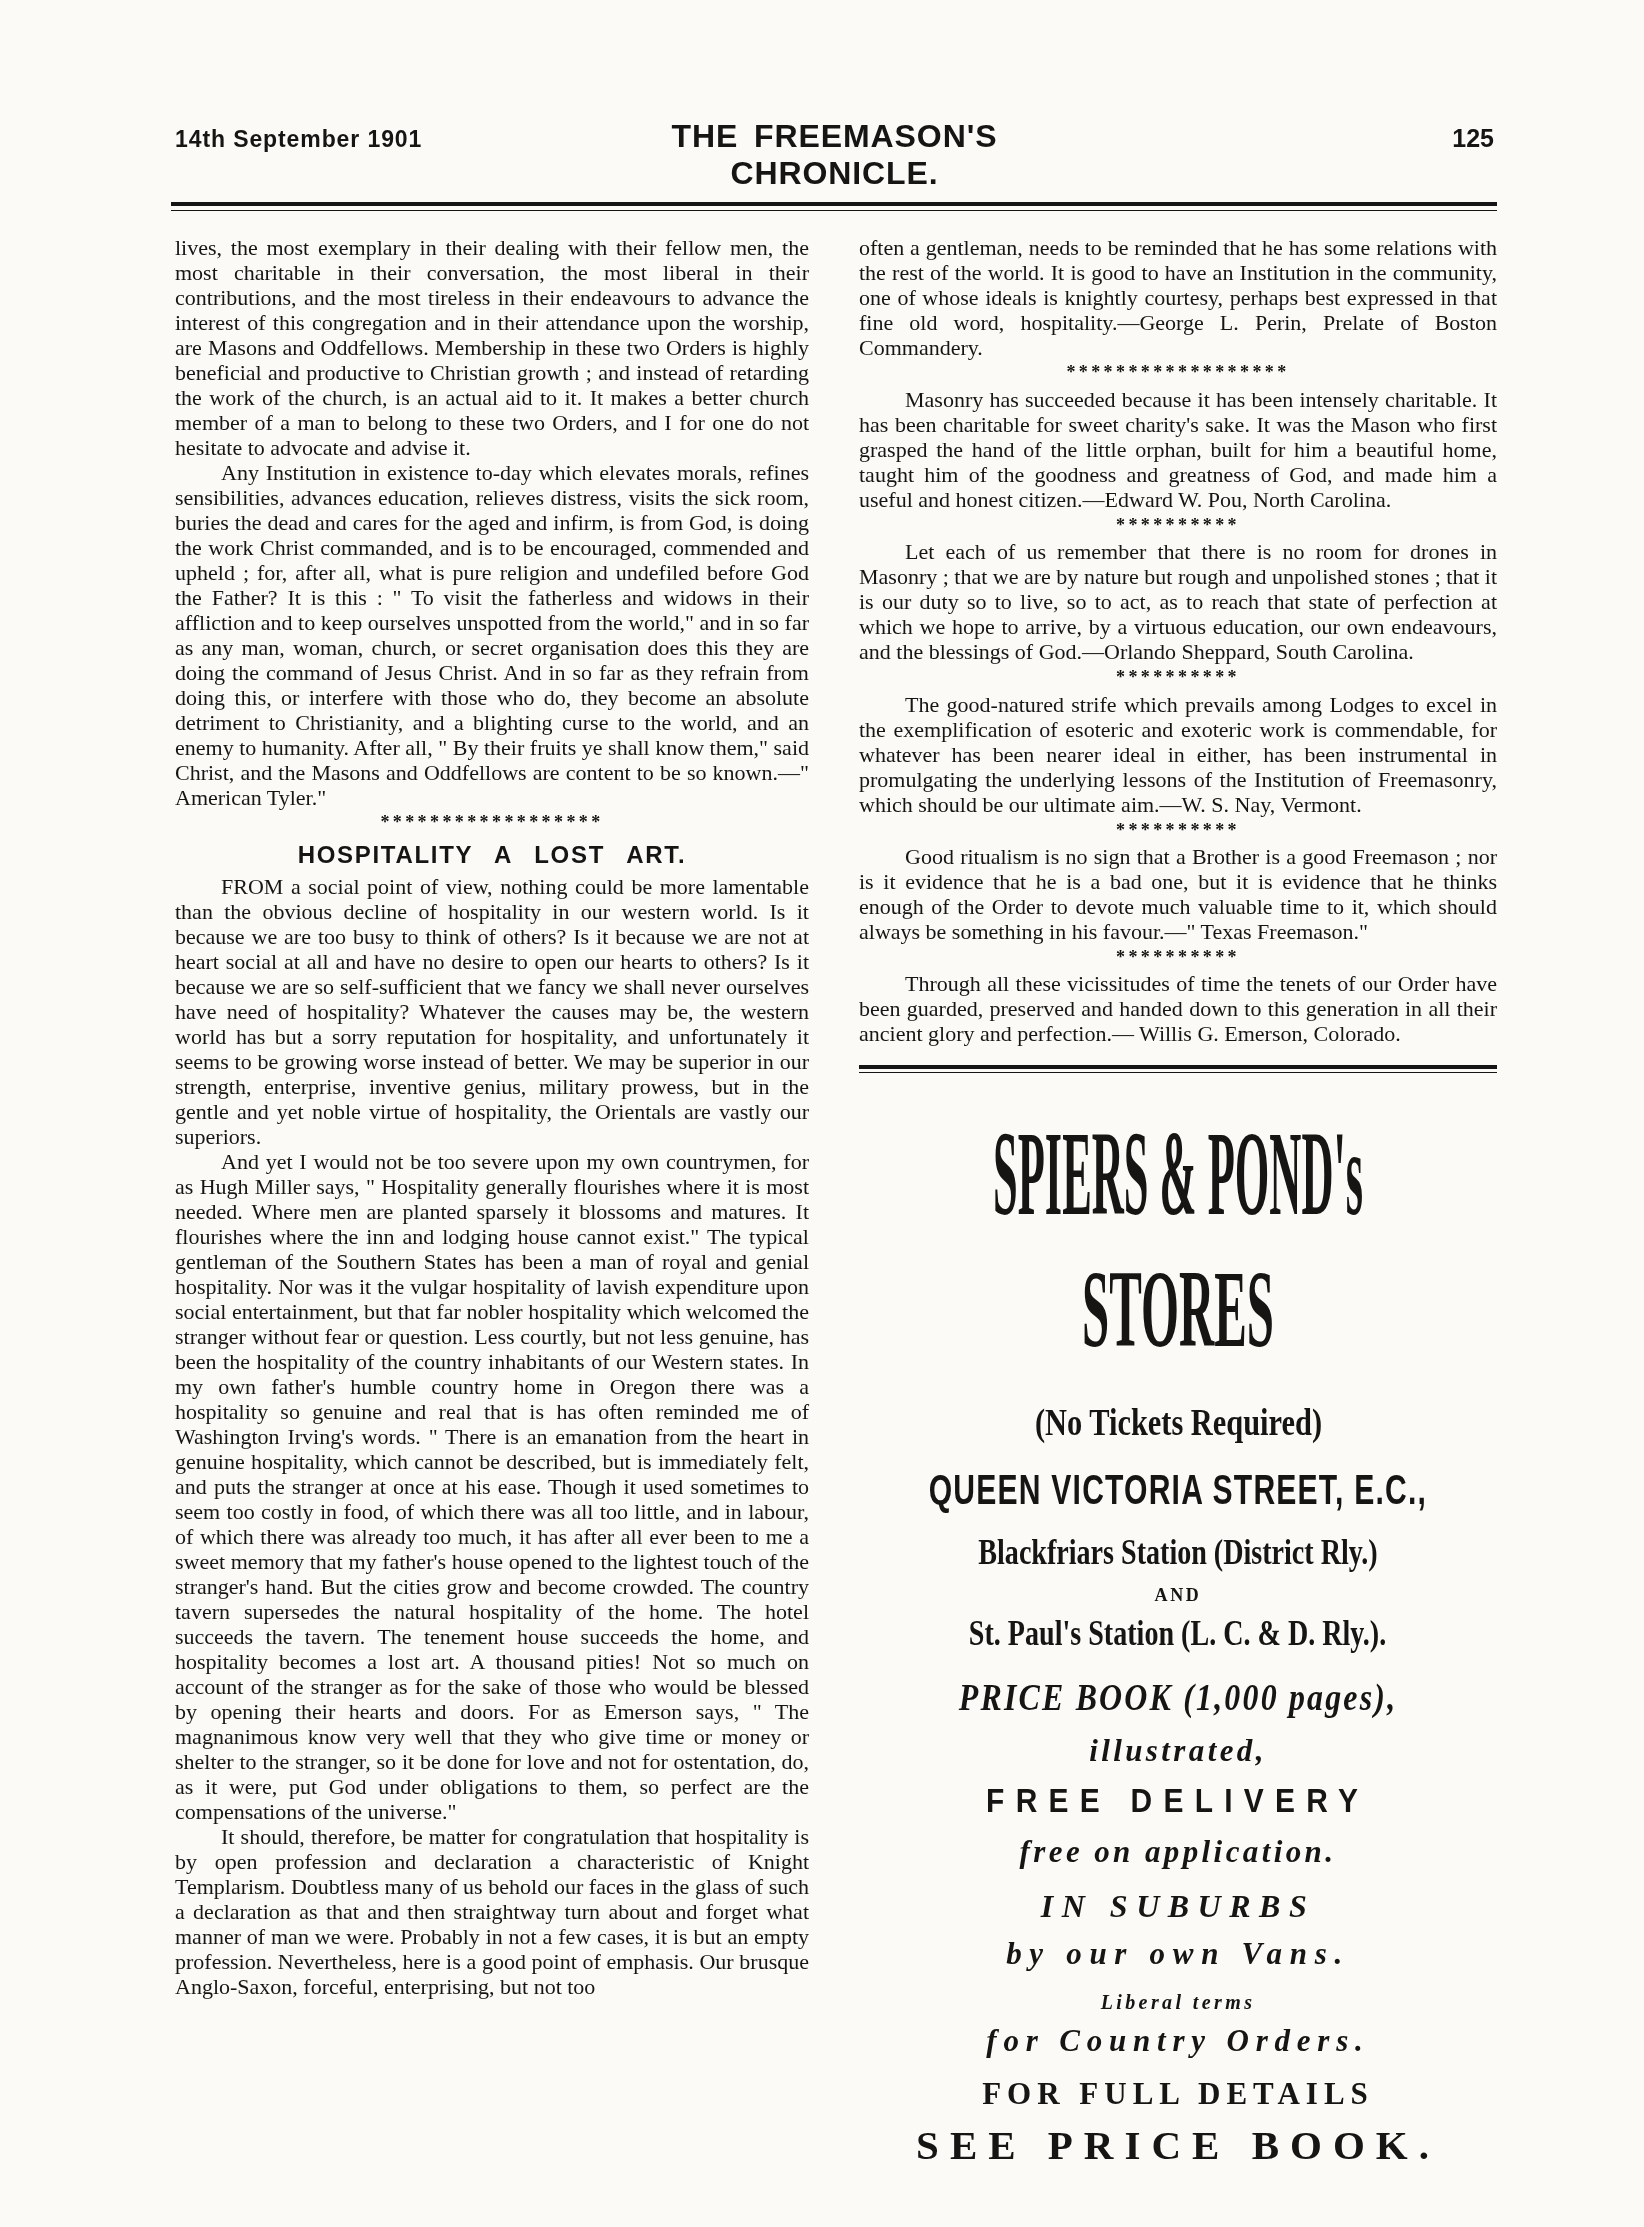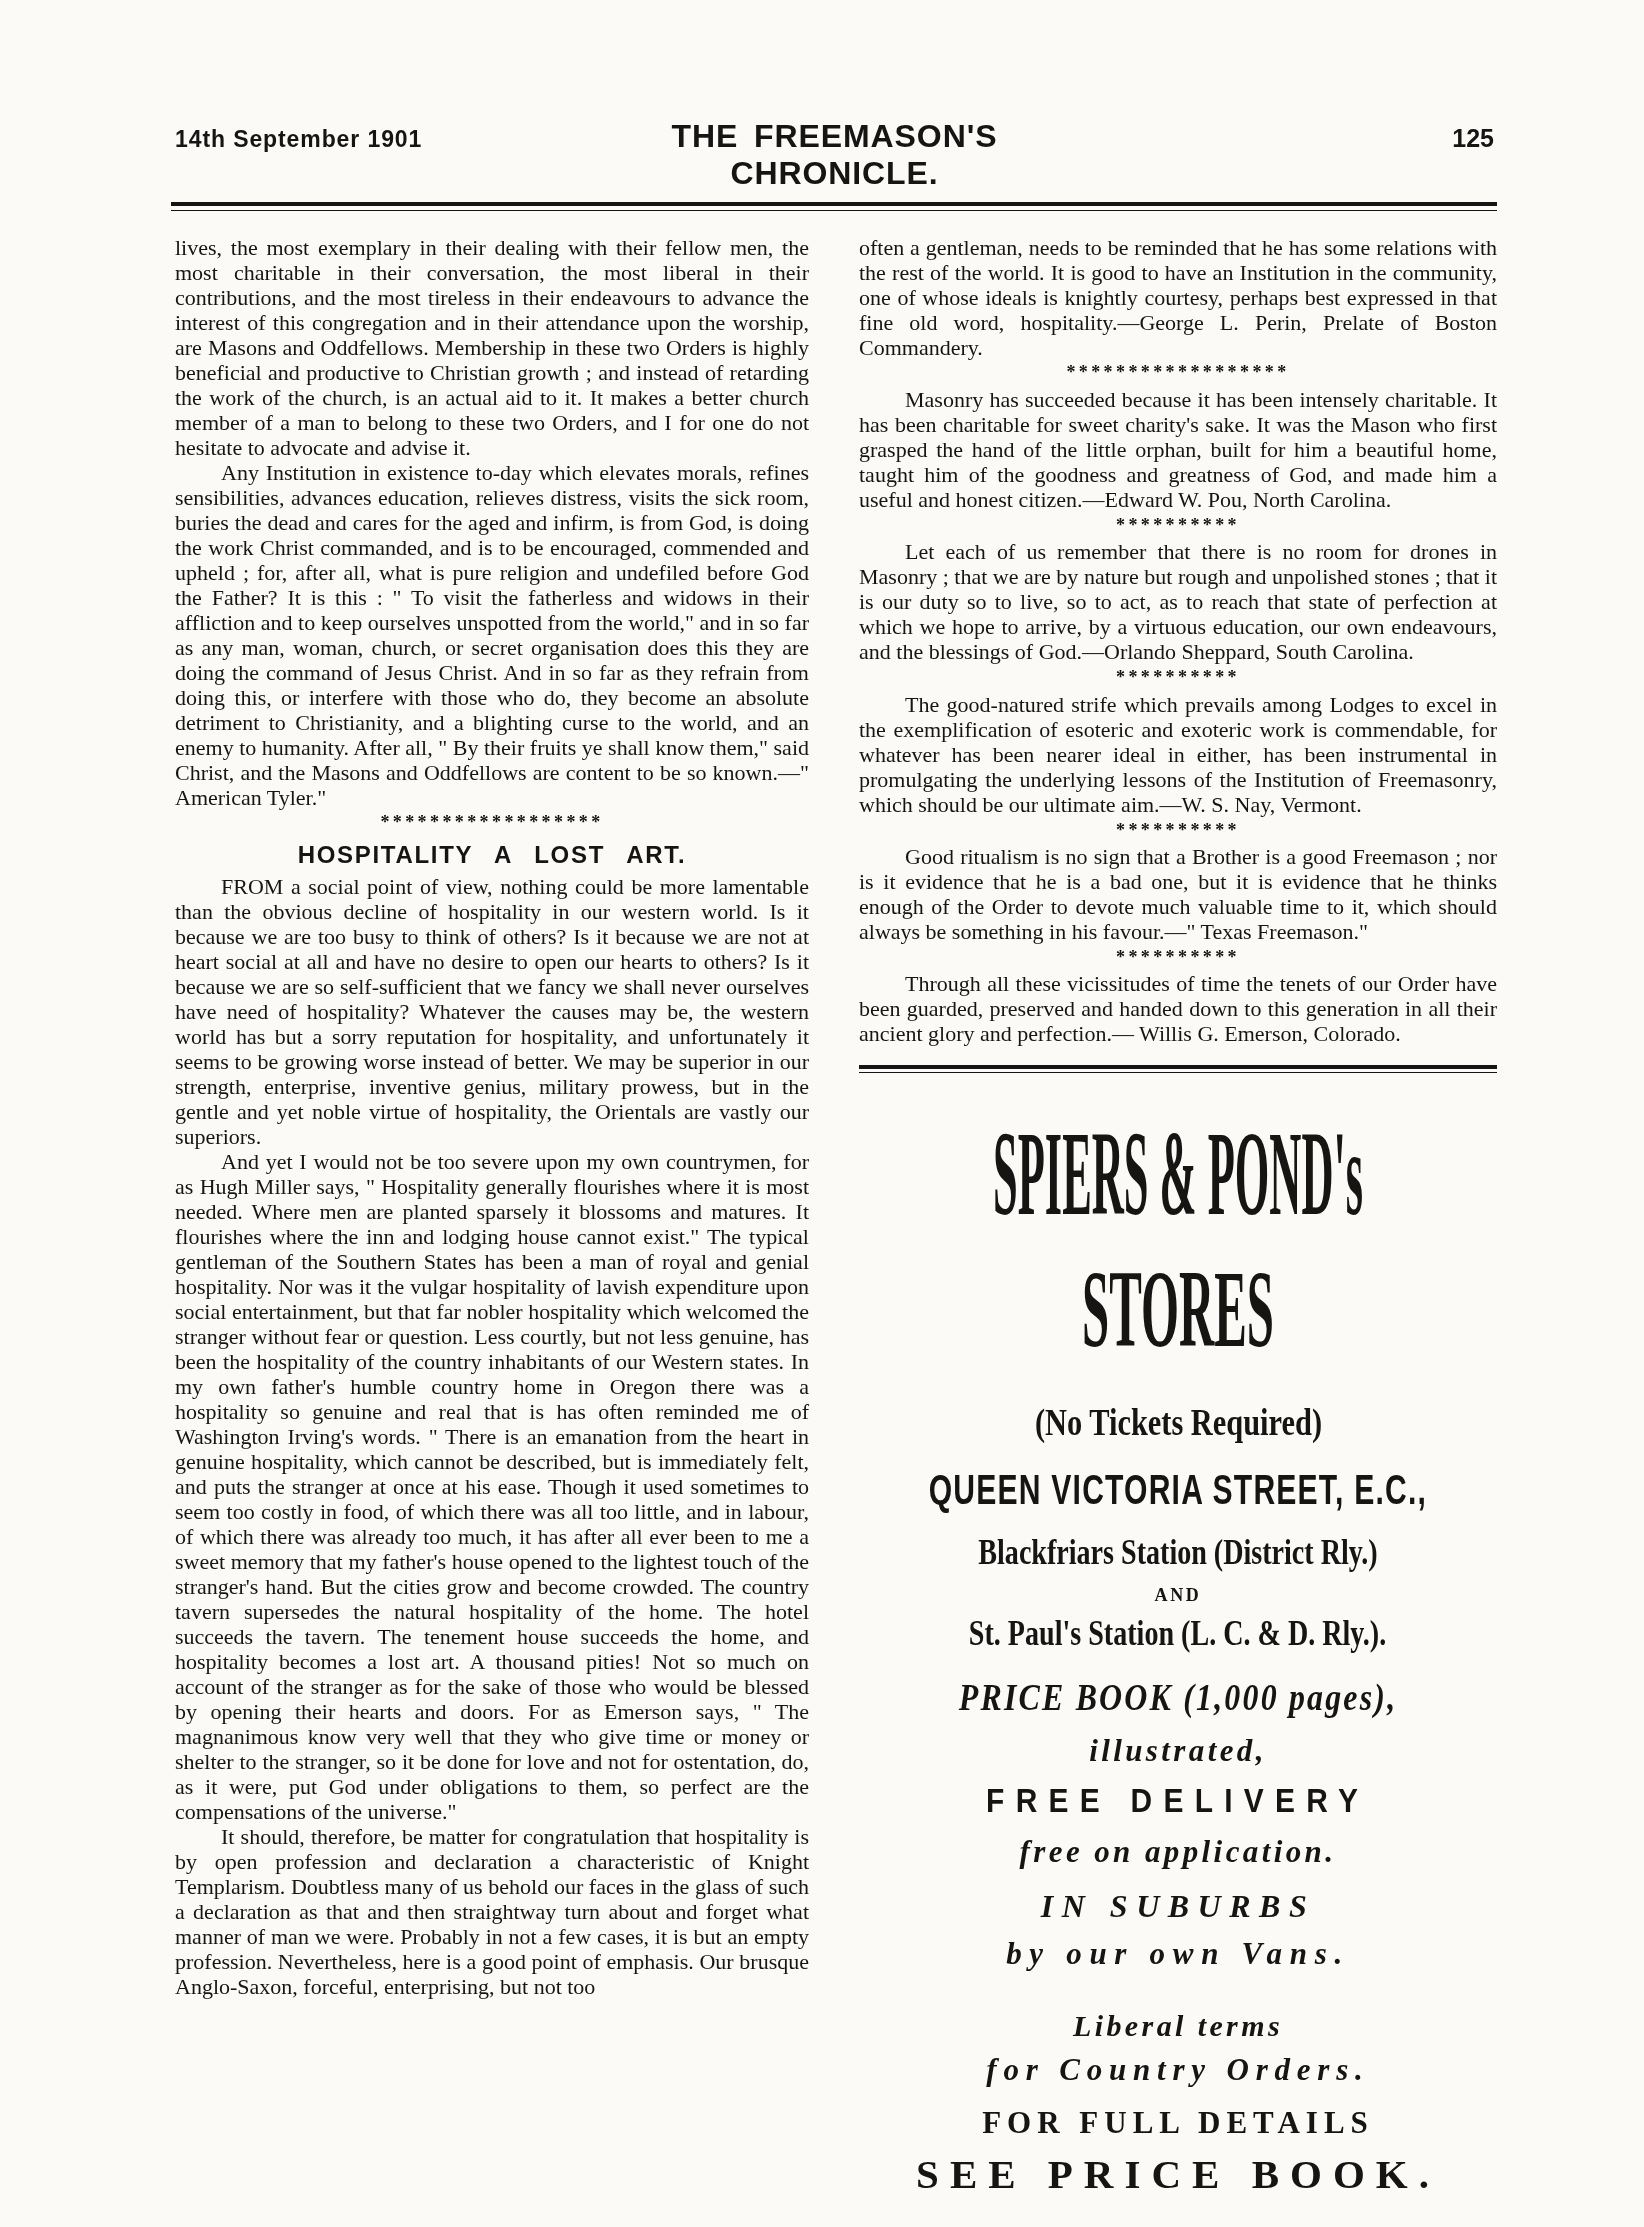--- a/index.html
+++ b/index.html
@@ -84,22 +84,22 @@
   .ad-freeapp > span { font-size:31px; font-weight:bold; font-style:italic; letter-spacing:3.4px; }
   .ad-freeapp { margin-bottom:22px; }
   .ad-freedel > span {
     font-family:"Liberation Sans", sans-serif;
     font-size:34px; font-weight:bold; letter-spacing:12.8px; transform:scaleX(0.88);
   }
   .ad-freedel { margin-bottom:17px; }
   .ad-insuburbs > span { font-size:32px; font-weight:bold; font-style:italic; letter-spacing:8.5px; }
   .ad-insuburbs { margin-bottom:13.7px; }
   .ad-vans > span { font-size:31px; font-weight:bold; font-style:italic; letter-spacing:7.7px; }
-  .ad-vans { margin-bottom:40px; }
-  .ad-liberal > span { font-size:30px; font-weight:bold; font-style:italic; letter-spacing:3.4px; }
+  .ad-vans { margin-bottom:22px; }
+  .ad-liberal > span { font-size:20px; font-weight:bold; font-style:italic; letter-spacing:3.4px; }
   .ad-liberal { margin-bottom:12px; }
   .ad-country > span { font-size:31px; font-weight:bold; font-style:italic; letter-spacing:6.8px; }
   .ad-country { margin-bottom:20.5px; }
   .ad-fulldetails > span { font-size:31px; font-weight:bold; letter-spacing:6px; }
   .ad-fulldetails { margin-bottom:13.7px; }
   .ad-seeprice > span { font-size:41px; font-weight:bold; letter-spacing:11px; }
 </style>
 </head>
 <body>
 

